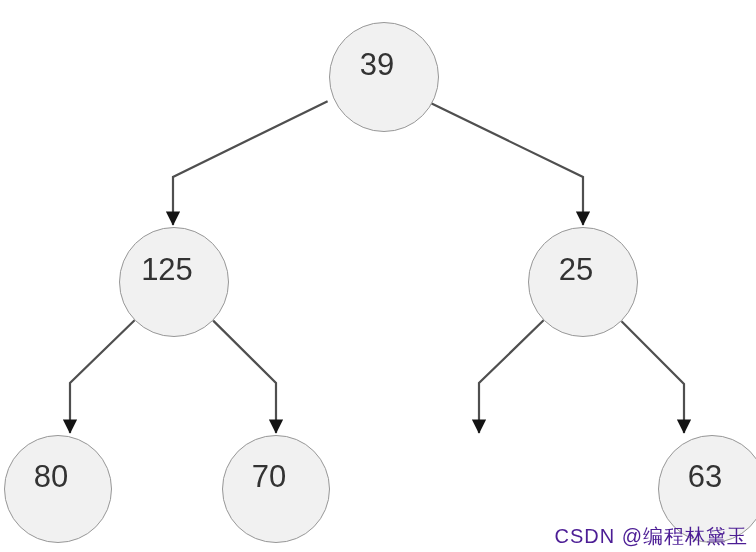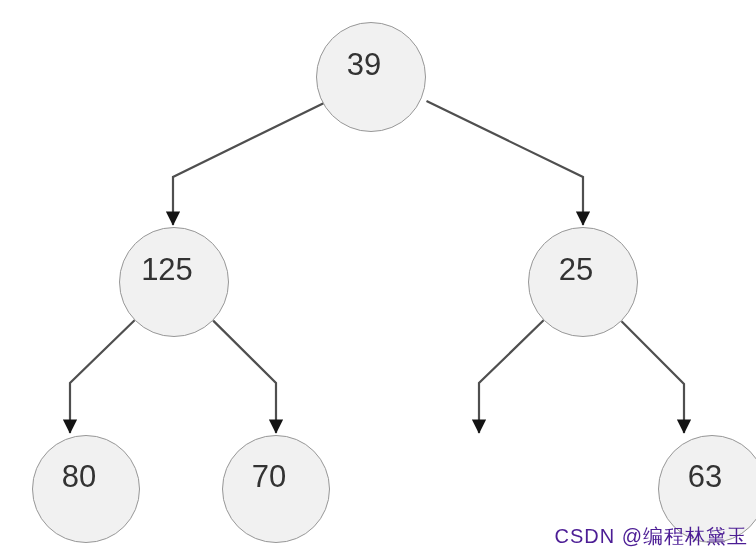--- a/index.html
+++ b/index.html
@@ -67,33 +67,33 @@
       </marker>
     </defs>
     <polyline points="327.6,101.2 173,177 173,225" fill="none" stroke="#4f4f4f" stroke-width="2.2" marker-end="url(#arrowhead)"></polyline>
     <polyline points="426.5,101.1 583,177 583,225" fill="none" stroke="#4f4f4f" stroke-width="2.2" marker-end="url(#arrowhead)"></polyline>
     <polyline points="134.6,320.3 70,383 70,433" fill="none" stroke="#4f4f4f" stroke-width="2.2" marker-end="url(#arrowhead)"></polyline>
     <polyline points="213.2,320.6 276,383 276,433" fill="none" stroke="#4f4f4f" stroke-width="2.2" marker-end="url(#arrowhead)"></polyline>
     <polyline points="543.6,320.3 479,383 479,433" fill="none" stroke="#4f4f4f" stroke-width="2.2" marker-end="url(#arrowhead)"></polyline>
     <polyline points="621.5,321.3 684,384 684,433" fill="none" stroke="#4f4f4f" stroke-width="2.2" marker-end="url(#arrowhead)"></polyline>
   </svg>
 
-  <div class="node lv2" style="left:316px; top:22px;">
+  <div class="node lv2" style="left:329px; top:22px;">
     <span class="val">39</span>
   </div>
 
   <div class="node lv2" style="left:119px; top:227px;">
     <span class="val">125</span>
   </div>
 
   <div class="node lv2" style="left:528px; top:227px;">
     <span class="val">25</span>
   </div>
 
-  <div class="node lv3" style="left:32px; top:435px;">
+  <div class="node lv3" style="left:4px; top:435px;">
     <span class="val">80</span>
   </div>
 
   <div class="node lv3" style="left:222px; top:435px;">
     <span class="val">70</span>
   </div>
 
 
   <div class="node lv3" style="left:658px; top:435px;">
     <span class="val">63</span>

